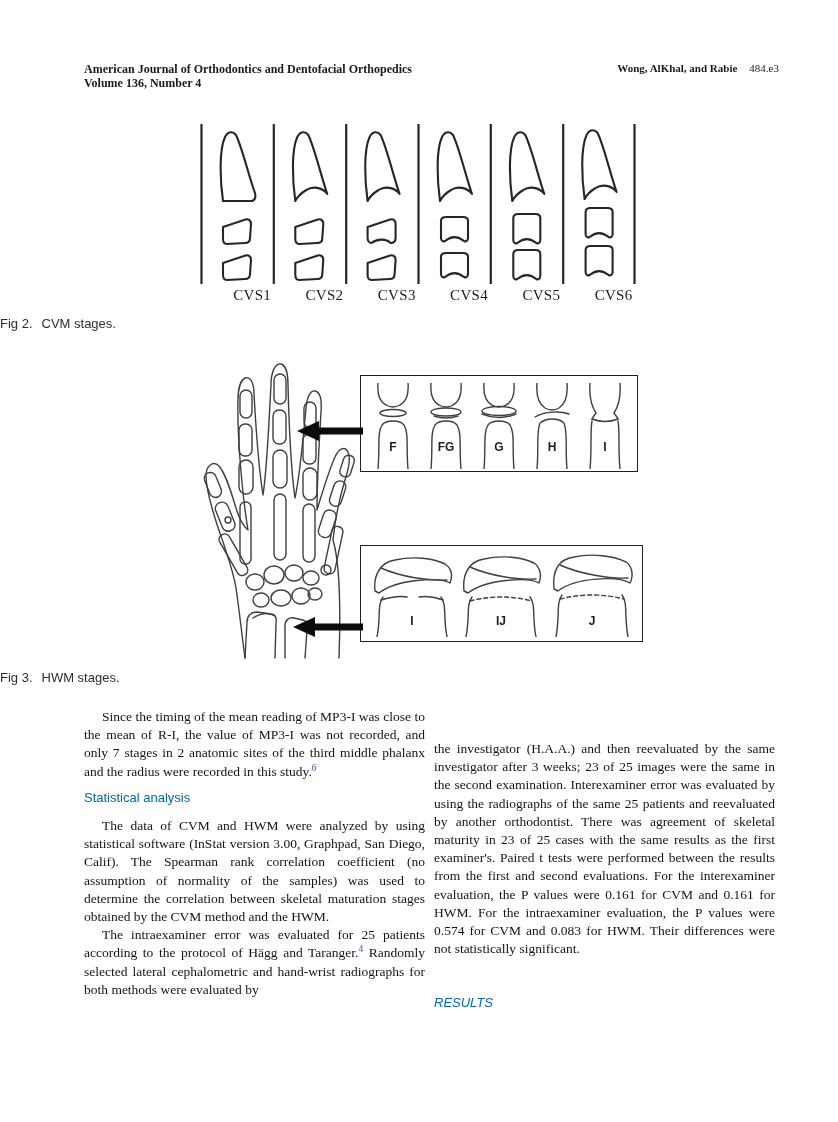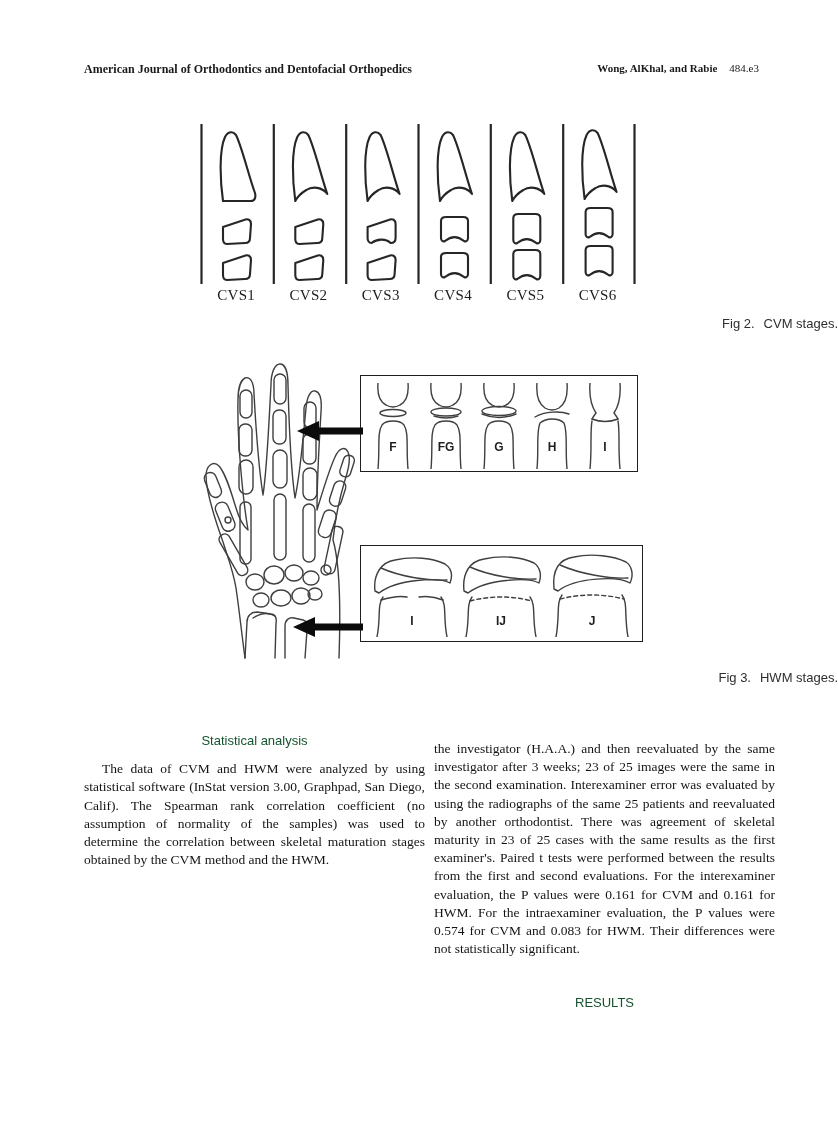--- a/index.html
+++ b/index.html
@@ -1,58 +1,59 @@
 <!DOCTYPE html>
 <html><head>
 <meta charset="utf-8">
 <style>
   html,body{margin:0;padding:0;background:#e8e8e8;}
   .page{position:relative;width:838px;height:1122px;background:#ffffff;margin:0 auto;
         font-family:"Liberation Serif",serif;color:#141414;overflow:hidden;}
   
   .hdr-left{position:absolute;left:84px;top:62px;font-size:12px;font-weight:bold;line-height:14px;color:#1a1a1a;}
-  .hdr-right{position:absolute;right:79px;top:62px;font-size:11px;text-align:left;color:#1a1a1a;}
+  .hdr-right{position:absolute;right:59px;top:62px;font-size:11px;text-align:left;color:#1a1a1a;}
   .hdr-right .authors{font-weight:bold;}
   .hdr-right .pageno{margin-left:12px;}
   
   .fig2-svg{position:absolute;left:200px;top:122px;}
-  .fig2-labels{position:absolute;left:200px;top:287px;width:436px;display:flex;}
+  .fig2-labels{position:absolute;left:216px;top:287px;width:436px;display:flex;}
   .fig2-labels span{width:72.3px;text-align:center;font-size:15px;color:#1c1c1c;letter-spacing:.3px;}
-  .caption{position:absolute;left:0;width:838px;text-align:right;
+  .caption{position:absolute;left:0;width:838px;text-align:left;
            font-family:"Liberation Sans",sans-serif;font-size:13px;color:#2e2e2e;}
   .cap2{top:316px;} .cap3{top:670px;}
   .caption .cap-label{margin-right:9px;}
   .hand-svg{position:absolute;left:193px;top:360px;}
   .inset{position:absolute;background:#fff;border:1.6px solid #1f1f1f;display:flex;
          align-items:flex-end;justify-content:space-around;box-sizing:border-box;}
   .box-top{left:360px;top:375px;width:278px;height:97px;padding:4px 6px 2px;}
   .box-bot{left:360px;top:545px;width:283px;height:97px;padding:4px 6px 4px;}
   .arrow{position:absolute;}
   .a-top{left:297px;top:421px;} .a-bot{left:293px;top:617px;}
   .bone{stroke:#3f3f3f;stroke-width:1.4;fill:none;stroke-linecap:round;stroke-linejoin:round;}
   .vert{stroke:#262626;stroke-width:2.1;fill:#fff;stroke-linejoin:round;}
   .stage-letter{font-family:"Liberation Sans",sans-serif;font-size:12px;font-weight:600;fill:#1f1f1f;text-anchor:middle;}
   .dash{stroke-dasharray:4 3;}
   
   .col{position:absolute;width:341px;font-size:13.5px;line-height:18.2px;text-align:justify;}
   .col-l{left:84px;top:708px;} .col-r{left:434px;top:740px;}
   .col p{margin:0;}
   .col p.indent{text-indent:18px;}
-  .subhead{font-family:"Liberation Sans",sans-serif;font-size:13px;color:#14532d;
-           font-weight:400;margin:24px 0 10px;text-align:center;}
-  .subhead.results{margin-top:36px;}
+  .subhead{font-family:"Liberation Sans",sans-serif;font-size:13px;color:#0369a1;
+           font-weight:400;margin:8px 0 10px;text-align:left;}
+  .subhead.results{margin-top:36px;font-style:italic;}
   sup.ref{color:#2853c0;font-size:9.5px;line-height:0;cursor:pointer;}
 </style>
 </head>
 <body>
 
 <div class="page">
 
   <div class="hdr-left">
     <div>American Journal of Orthodontics and Dentofacial Orthopedics</div>
+    <div>Volume 136, Number 4</div>
   </div>
   <div class="hdr-right">
     <span class="authors">Wong, AlKhal, and Rabie</span><span class="pageno">484.e3</span>
   </div>
 
   <svg class="fig2-svg" width="436" height="164" viewBox="0 0 436 164">
     <defs>
       <path id="wf" d="M6,71 C3,50 2,20 8,7 C11,1 16,1 19,5 C25,17 32,47 38,63 C39,67 38,71 34,71 Z"></path>
       <path id="wc" d="M6,71 C3,50 2,20 8,7 C11,1 16,1 19,5 C25,17 32,47 38,64 C33,57 23,56 17,60 C12,63 8,67 6,71 Z"></path>
       <path id="tp" d="M2,9 L23,2 C27,0 30,2 30,6 L29,20 C29,23 27,25 24,25 L6,26 C3,26 2,24 2,21 Z"></path>
@@ -253,22 +254,24 @@
   </svg>
   <svg class="arrow a-bot" width="70" height="20" viewBox="0 0 70 20">
     <polygon points="0,10 22,0 22,6.5 70,6.5 70,13.5 22,13.5 22,20" fill="#0b0b0b"></polygon>
   </svg>
 
   <div class="caption cap3">
     <span class="cap-label">Fig 3.</span><span>HWM stages.</span>
   </div>
 
   <div class="col col-l">
+    <p class="indent"><span>Since the timing of the mean reading of MP3-I was close to the mean of R-I, the value of MP3-I was not recorded, and only 7 stages in 2 anatomic sites of the third middle phalanx and the radius were recorded in this study.</span><sup class="ref">6</sup></p>
     <h3 class="subhead">Statistical analysis</h3>
     <p class="indent">The data of CVM and HWM were analyzed by using statistical software (InStat version 3.00, Graphpad, San Diego, Calif). The Spearman rank correlation coefficient (no assumption of normality of the samples) was used to determine the correlation between skeletal maturation stages obtained by the CVM method and the HWM.</p>
+    <p class="indent"><span>The intraexaminer error was evaluated for 25 patients according to the protocol of Hägg and Taranger.</span><sup class="ref">4</sup><span> Randomly selected lateral cephalometric and hand-wrist radiographs for both methods were evaluated by</span></p>
   </div>
 
   <div class="col col-r">
     <p>the investigator (H.A.A.) and then reevaluated by the same investigator after 3 weeks; 23 of 25 images were the same in the second examination. Interexaminer error was evaluated by using the radiographs of the same 25 patients and reevaluated by another orthodontist. There was agreement of skeletal maturity in 23 of 25 cases with the same results as the first examiner's. Paired t tests were performed between the results from the first and second evaluations. For the interexaminer evaluation, the P values were 0.161 for CVM and 0.161 for HWM. For the intraexaminer evaluation, the P values were 0.574 for CVM and 0.083 for HWM. Their differences were not statistically significant.</p>
     <h3 class="subhead results">RESULTS</h3>
   </div>
 
 </div>
 
 </body></html>

